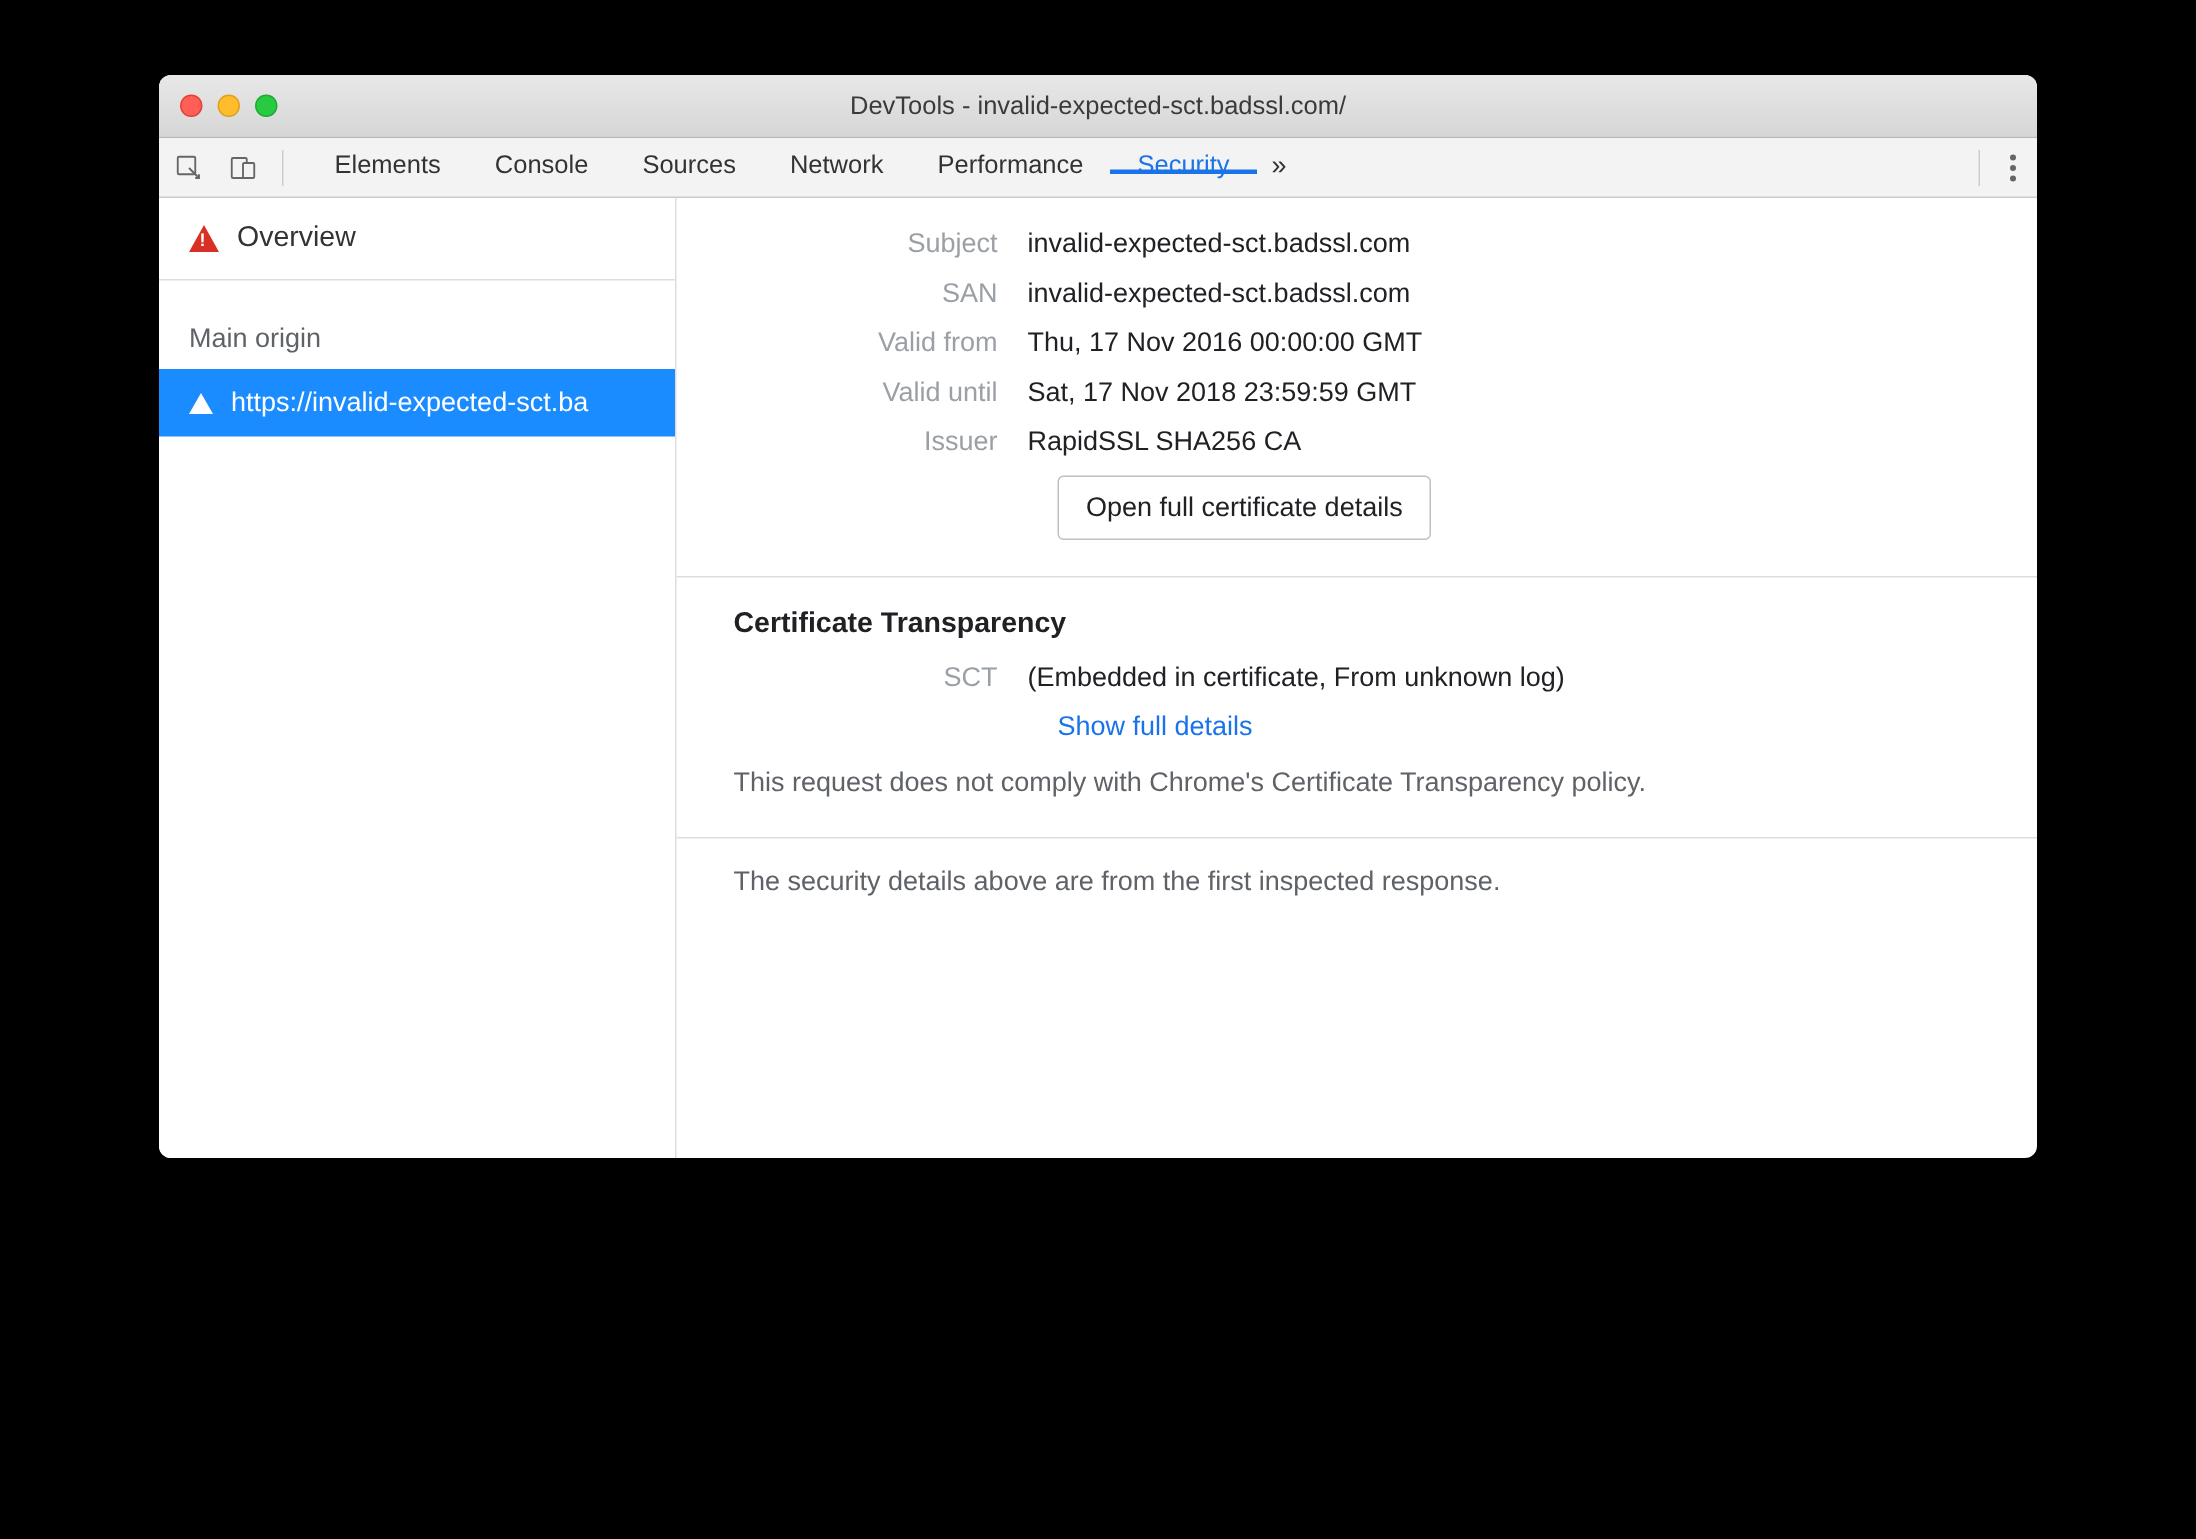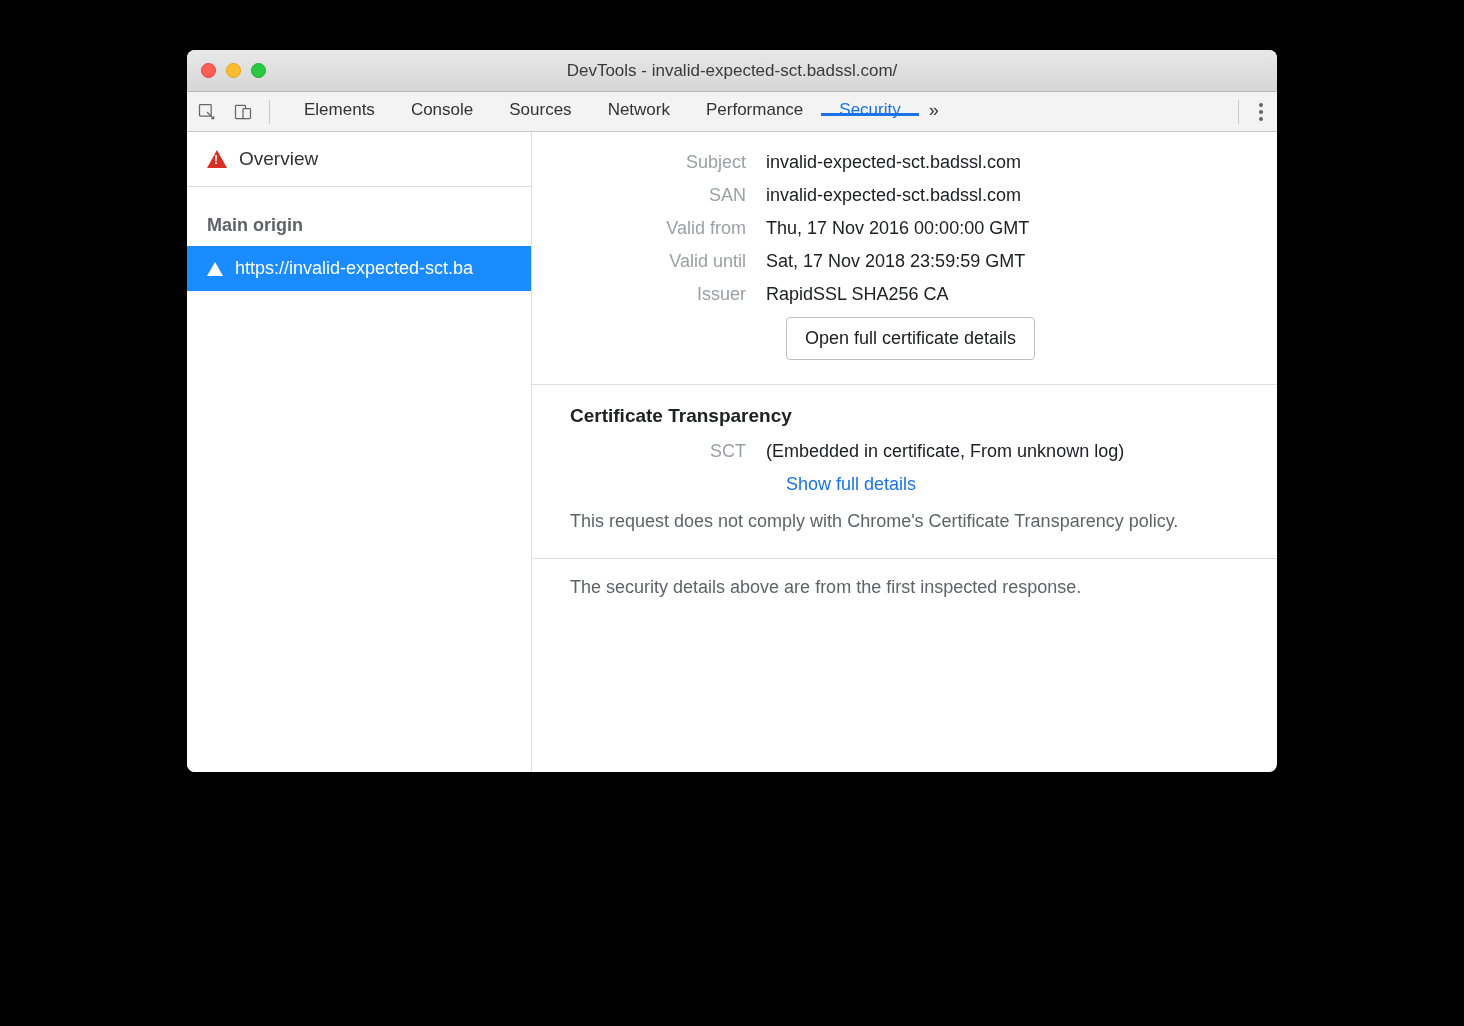--- a/index.html
+++ b/index.html
@@ -7,21 +7,21 @@
   background: #000;
   width: 1464px;
   height: 1026px;
   font-family: -apple-system, BlinkMacSystemFont, "Helvetica Neue", Arial, sans-serif;
   display: flex;
   align-items: flex-start;
   justify-content: center;
   padding-top: 50px;
 }
 .window {
-  width: 1090px;
+  width: 1252px;
   background: #fff;
   border-radius: 8px;
   overflow: hidden;
   box-shadow: 0 20px 60px rgba(0,0,0,0.5);
 }
 .titlebar {
   height: 42px;
   background: linear-gradient(#e8e8e8, #d6d6d6);
   border-bottom: 1px solid #b8b8b8;
   display: flex;
@@ -126,21 +126,20 @@
   font-weight: bold;
 }
 .overview-label {
   font-size: 19px;
   color: #333;
 }
 .origin-heading {
   padding: 28px 20px 10px;
   font-size: 18px;
   color: #5f6368;
-  font-weight: bold;
 }
 .origin-item {
   background: #1a8cff;
   color: #fff;
   padding: 12px 20px;
   display: flex;
   align-items: center;
   gap: 12px;
   font-size: 18px;
   white-space: nowrap;

